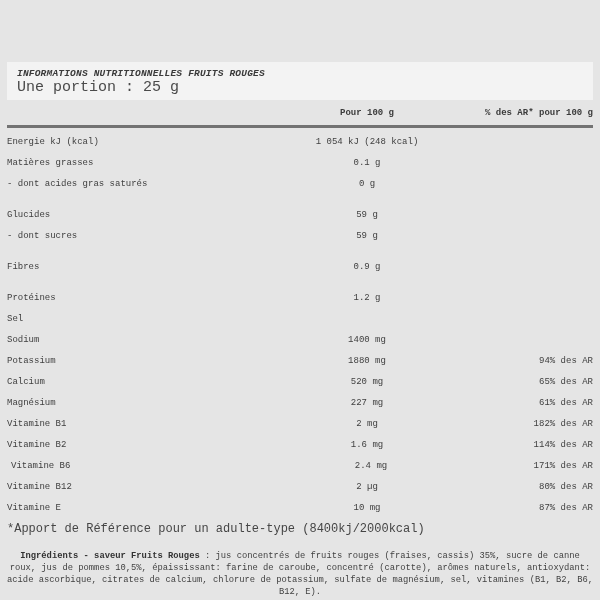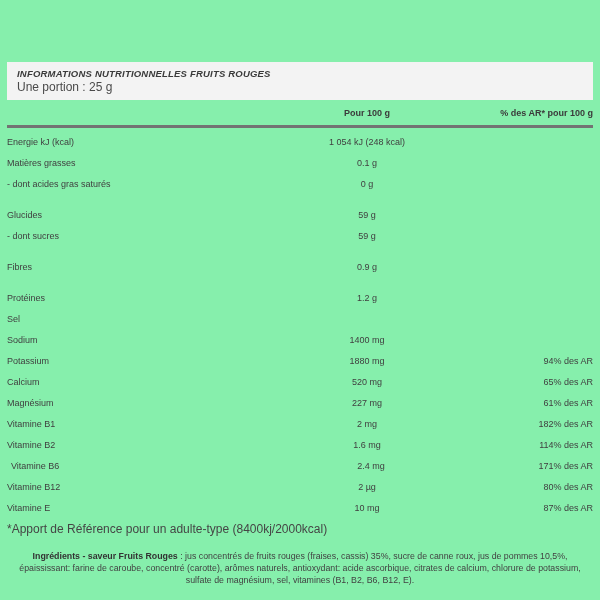--- a/index.html
+++ b/index.html
@@ -1,20 +1,20 @@
 <!DOCTYPE html>
 <html><head>
 <meta charset="utf-8">
 <style>
   html,body{margin:0;padding:0;background:#ffffff;}
   .page{
     position:relative;
     width:600px;height:600px;
-    background:#86efac;
-    font-family:Liberation Sans, sans-serif;
+    background:#e5e5e5;
+    font-family:Liberation Mono, monospace;
     color:#3b3b3b;
     overflow:hidden;
   }
   .content{
     position:absolute;
     left:7px;right:7px;top:62px;
   }
   
   .header-block{
     background:#f3f3f3;
@@ -22,21 +22,21 @@
   }
   .nutri-title{
     font-size:9.5px;
     font-weight:bold;
     font-style:italic;
     color:#3a3a3a;
     letter-spacing:.2px;
     line-height:11px;
   }
   .portion{
-    font-size:12px;
+    font-size:15px;
     color:#4a4a4a;
     line-height:11px;
     margin-top:3px;
   }
   
   .col-header{
     display:flex;
     align-items:center;
     height:25px;
     border-bottom:3px solid #737373;

